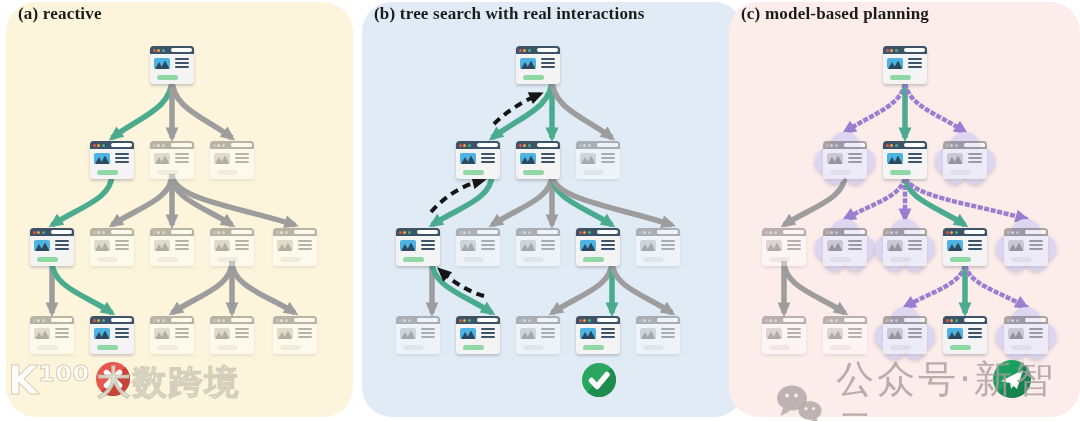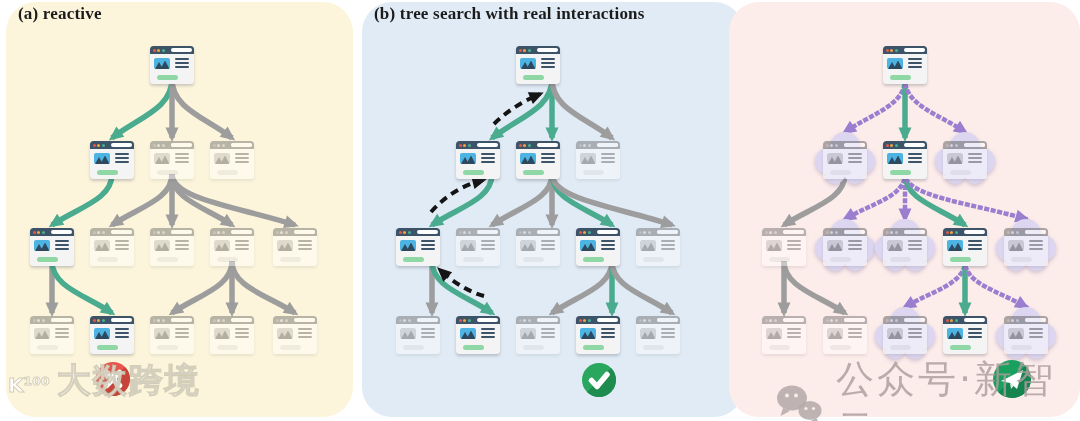--- a/index.html
+++ b/index.html
@@ -29,21 +29,21 @@
   .pill{position:absolute;left:7px;top:20.5px;width:21px;height:5.5px;background:var(--pill,#8fd8a6);
         border-radius:3px;display:block;}
   .bnode.faded{filter:grayscale(1) brightness(1.13) opacity(.42);}
   .bnode.imagined{filter:grayscale(1) brightness(1.16) opacity(.5);}
   .cloud{position:absolute;filter:drop-shadow(0 2px 2px rgba(120,110,160,.35));}
   .badge{position:absolute;z-index:4;}
   
   .wm-left{position:absolute;left:8px;top:358px;z-index:6;display:flex;align-items:baseline;gap:7px;
            font-family:"DejaVu Sans",sans-serif;font-weight:bold;color:rgba(255,255,255,.9);
            -webkit-text-stroke:1px rgba(160,150,115,.45);}
-  .wm-left .logo{font-size:20px;}
+  .wm-left .logo{font-size:39px;}
   .wm-left .txt{font-size:34px;letter-spacing:2px;}
   .wm-right{position:absolute;left:772px;top:354px;z-index:6;display:flex;align-items:center;
             font-family:"DejaVu Sans",sans-serif;color:var(--watermark-gray,rgba(170,158,158,.85));}
   .wm-right .txt{font-size:38px;letter-spacing:3px;position:relative;z-index:2;
                  color:rgba(171,158,158,.82);}
   .wm-right .wxicon{margin-right:10px;flex:0 0 auto;}
   .wm-right .brandlogo{position:absolute;left:218px;top:3px;z-index:1;}
 </style>
 </head>
 <body>
@@ -629,20 +629,21 @@
       </div>
     </div>
 <svg class="badge" width="40" height="40" viewBox="0 0 40 40" style="left:217px;top:358px">
       <circle cx="20" cy="20" r="17" fill="#2aa75f"></circle>
       <path d="M20,3 A17,17 0 0 1 20,37 Z" fill="#1d8a4c" transform="rotate(45 20 20)" opacity=".9"></path>
       <path d="M12.5,20.5 L18,26.5 L28,14.5" stroke="#fff" stroke-width="5.5" fill="none" stroke-linecap="round" stroke-linejoin="round"></path>
     </svg>
   </div>
 
 <div class="panel" id="panel-c" style="left: 729px; width: 351px; background: rgb(252, 236, 234);">
+  <h2>(c) model-based planning</h2>
   <svg class="arrows" viewBox="0 0 351 415">
       <defs>
         <marker id="ah-c-executed" markerUnits="userSpaceOnUse" markerWidth="18" markerHeight="16" refX="11" refY="7" orient="auto">
           <path d="M0.5,0.5 L15,7 L0.5,13.5 Z" fill="#4aab8f"></path>
         </marker>
         <marker id="ah-c-alternative" markerUnits="userSpaceOnUse" markerWidth="18" markerHeight="16" refX="11" refY="7" orient="auto">
           <path d="M0.5,0.5 L15,7 L0.5,13.5 Z" fill="#9d9d9d"></path>
         </marker>
         <marker id="ah-c-imagined" markerUnits="userSpaceOnUse" markerWidth="18" markerHeight="16" refX="11" refY="7" orient="auto">
           <path d="M0.5,0.5 L15,7 L0.5,13.5 Z" fill="#9b7ed0"></path>

